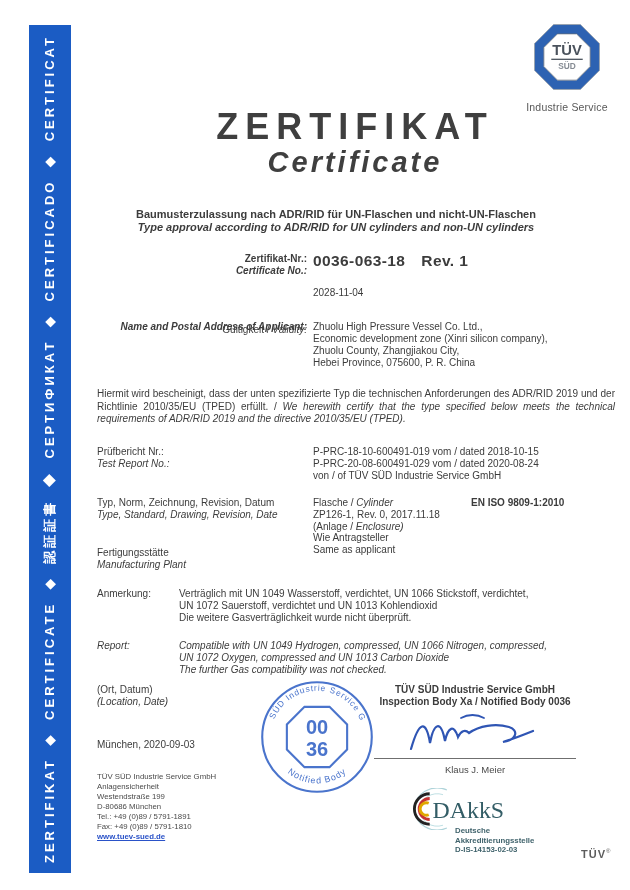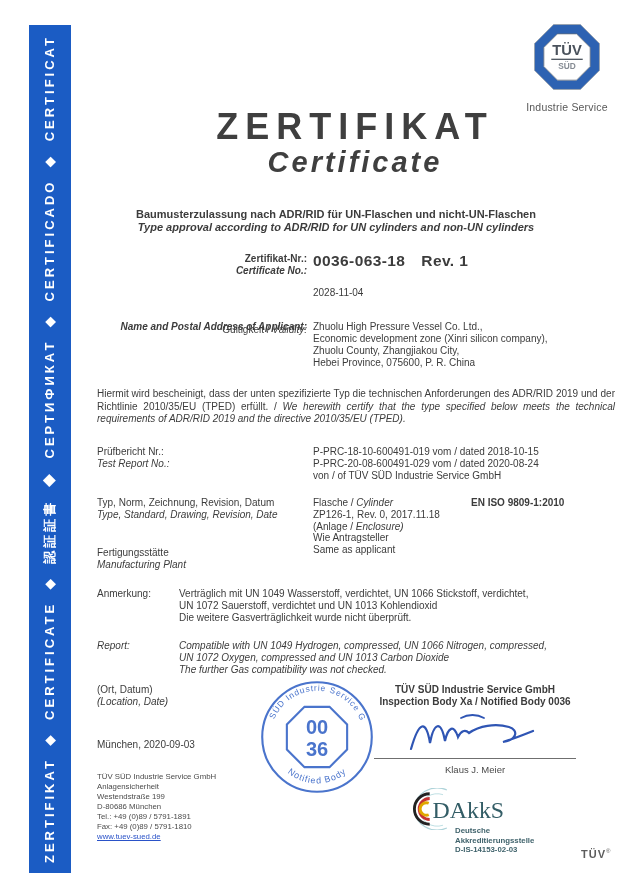--- a/index.html
+++ b/index.html
@@ -38,21 +38,21 @@
   .issue-label{left:97px;top:684px;}
   .issue-value{left:97px;top:739px;}
   .stampbox{left:258px;top:678px;}
   .signatory{left:370px;top:684px;width:210px;text-align:center;}
   .signatory .company{font-weight:bold;line-height:12px;}
   .signatory .sig{margin:1px 0 0 0;}
   .signatory .rule{border:none;border-top:1px solid #6f6f6f;margin:0 4px;}
   .signatory .name{margin-top:5px;font-size:9.5px;color:#4a4a4a;}
   
   .footer{left:97px;top:772px;font-size:7.8px;line-height:10px;color:#4a4a4a;}
-  .footer a{color:#2a52c8;text-decoration:underline;cursor:pointer;}
+  .footer a{color:#2a52c8;text-decoration:underline;cursor:pointer;font-weight:bold;}
   .dakks{left:397px;top:788px;width:180px;}
   .dakks .dakks-lines{position:absolute;left:58px;top:38px;font-size:7.8px;line-height:9.5px;color:#3f626b;font-weight:bold;}
   .tuv-r{left:581px;top:845px;color:#5c5c5c;font-size:11px;font-weight:bold;letter-spacing:1px;}
   .tuv-r sup{font-size:6px;font-weight:normal;}
 </style>
 </head>
 <body>
 
 <div class="page">
 

